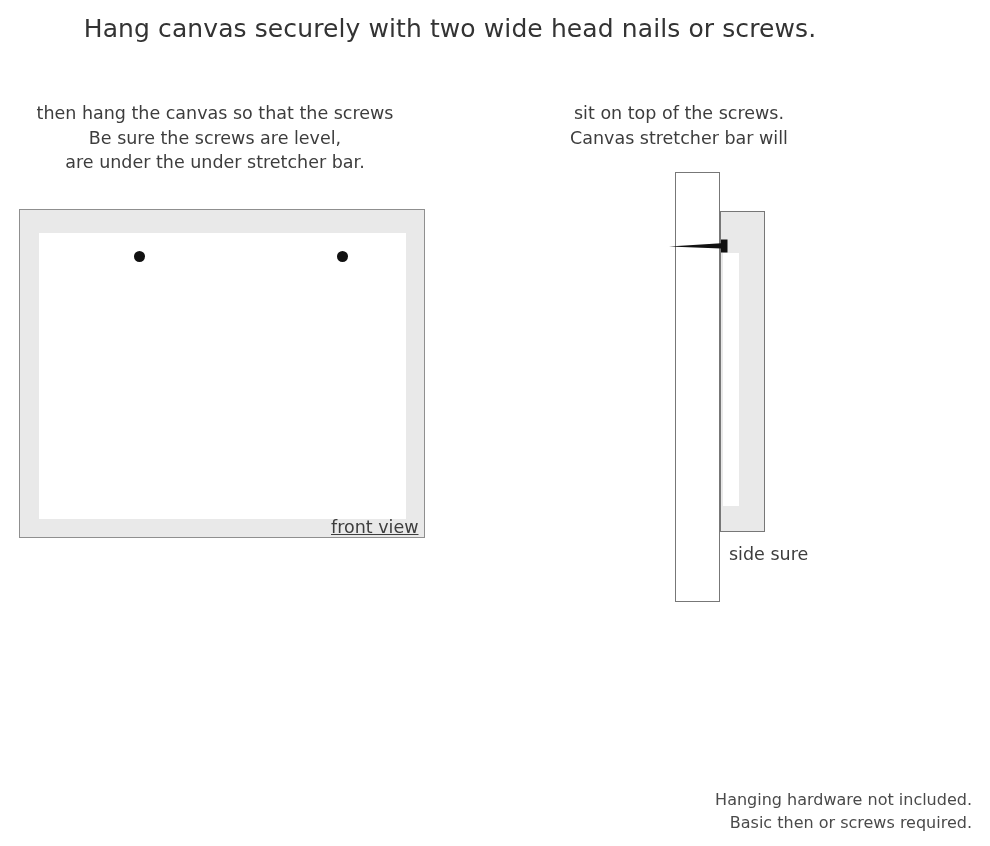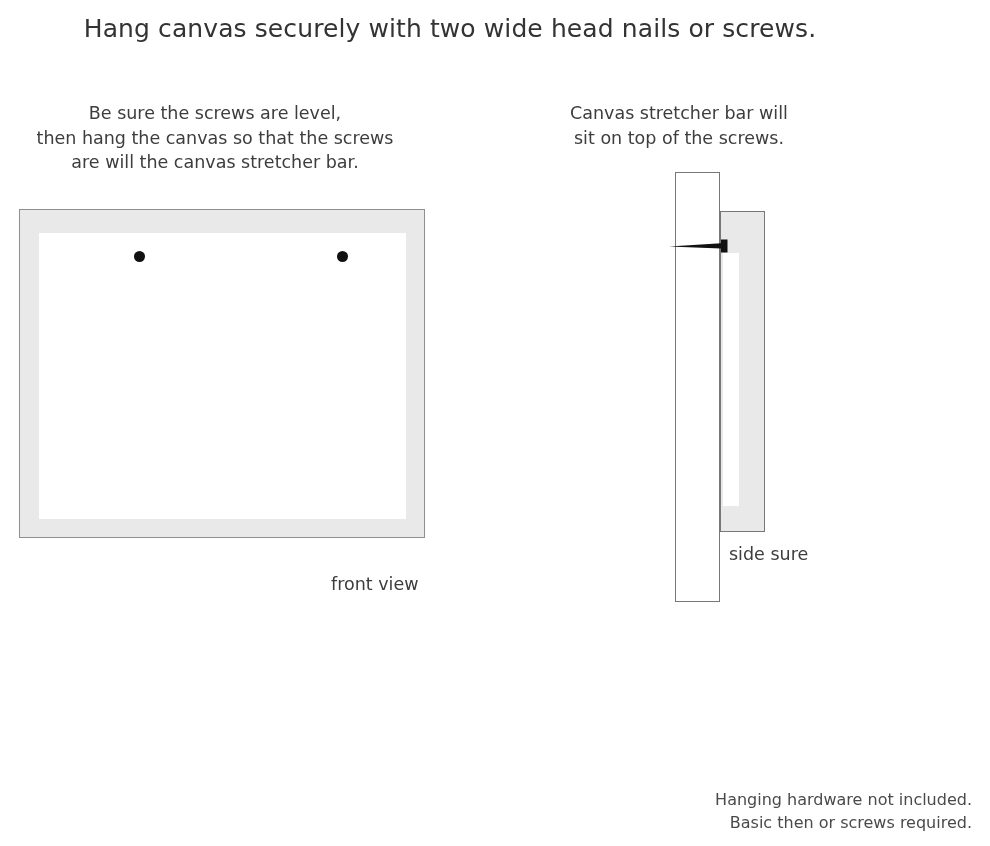--- a/index.html
+++ b/index.html
@@ -121,21 +121,21 @@
   }
   .nail svg { display: block; }
 
   
   .view-label {
     position: absolute;
     font-size: 17.5px;
     color: #3d3d3d;
     white-space: nowrap;
   }
-  .label-front { left: 331px; top: 574px; }
+  .label-front { left: 331px; top: 517px; text-decoration: underline; }
   .label-side  { left: 729px; top: 544px; }
 
   
   .footer {
     position: absolute;
     right: 18px;
     bottom: 12px;
     text-align: right;
     font-size: 16px;
     line-height: 23px;
@@ -144,28 +144,28 @@
   .footer div { white-space: nowrap; }
 </style>
 </head>
 <body>
 
 <div id="page">
 
   <div class="title">Hang canvas securely with two wide head nails or screws.</div>
 
   <div class="caption caption-left">
+    <div>then hang the canvas so that the screws</div>
     <div>Be sure the screws are level,</div>
-    <div>then hang the canvas so that the screws</div>
-    <div>are will the canvas stretcher bar.</div>
+    <div>are under the under stretcher bar.</div>
   </div>
 
   <div class="caption caption-right">
+    <div>sit on top of the screws.</div>
     <div>Canvas stretcher bar will</div>
-    <div>sit on top of the screws.</div>
   </div>
 
   <div class="front-view">
     <div class="front-frame">
       <div class="front-inner">
         <div class="screw-dot left"></div>
         <div class="screw-dot right"></div>
       </div>
     </div>
   </div>

